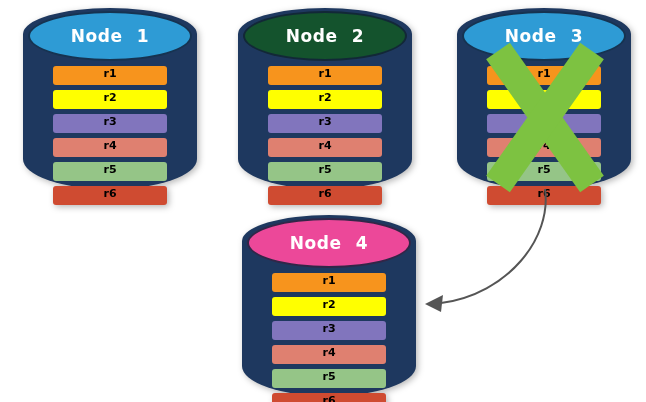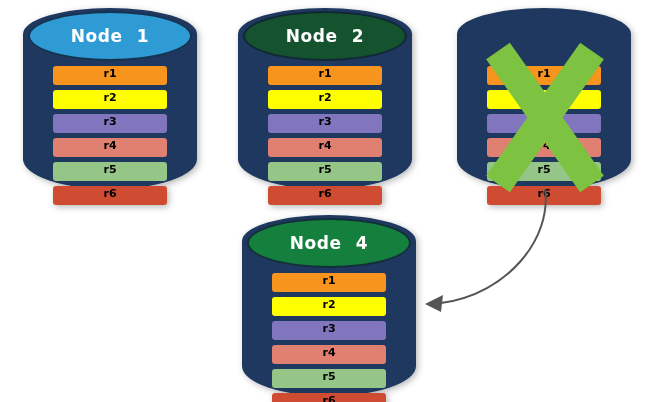--- a/index.html
+++ b/index.html
@@ -55,33 +55,36 @@
       <div class="bar" style="background-color: rgb(255, 255, 0);">r2</div>
       <div class="bar" style="background-color: rgb(129, 117, 189);">r3</div>
       <div class="bar" style="background-color: rgb(223, 128, 112);">r4</div>
       <div class="bar" style="background-color: rgb(149, 197, 135);">r5</div>
       <div class="bar" style="background-color: rgb(207, 75, 49);">r6</div>
     </div>
   </div>
 
   <div class="node" style="left:457px; top:8px;">
     <div class="cyl-body" style="background-color: rgb(30, 56, 95);"></div>
+    <div class="cyl-top" style="background-color: rgb(46, 155, 213);">
+      <span class="node-title" style="color: rgb(255, 255, 255);">Node 3</span>
+    </div>
     <div class="bars">
       <div class="bar" style="background-color: rgb(247, 148, 29);">r1</div>
       <div class="bar" style="background-color: rgb(255, 255, 0);">r2</div>
       <div class="bar" style="background-color: rgb(129, 117, 189);">r3</div>
       <div class="bar" style="background-color: rgb(223, 128, 112);">r4</div>
       <div class="bar" style="background-color: rgb(149, 197, 135);">r5</div>
       <div class="bar" style="background-color: rgb(207, 75, 49);">r6</div>
     </div>
   </div>
 
   <div class="node" style="left:242px; top:215px;">
     <div class="cyl-body" style="background-color: rgb(30, 56, 95);"></div>
-    <div class="cyl-top" style="background-color: #15803d;">
+    <div class="cyl-top" style="background-color: #ec4899;">
       <span class="node-title" style="color: rgb(255, 255, 255);">Node 4</span>
     </div>
     <div class="bars">
       <div class="bar" style="background-color: rgb(247, 148, 29);">r1</div>
       <div class="bar" style="background-color: rgb(255, 255, 0);">r2</div>
       <div class="bar" style="background-color: rgb(129, 117, 189);">r3</div>
       <div class="bar" style="background-color: rgb(223, 128, 112);">r4</div>
       <div class="bar" style="background-color: rgb(149, 197, 135);">r5</div>
       <div class="bar" style="background-color: rgb(207, 75, 49);">r6</div>
     </div>

